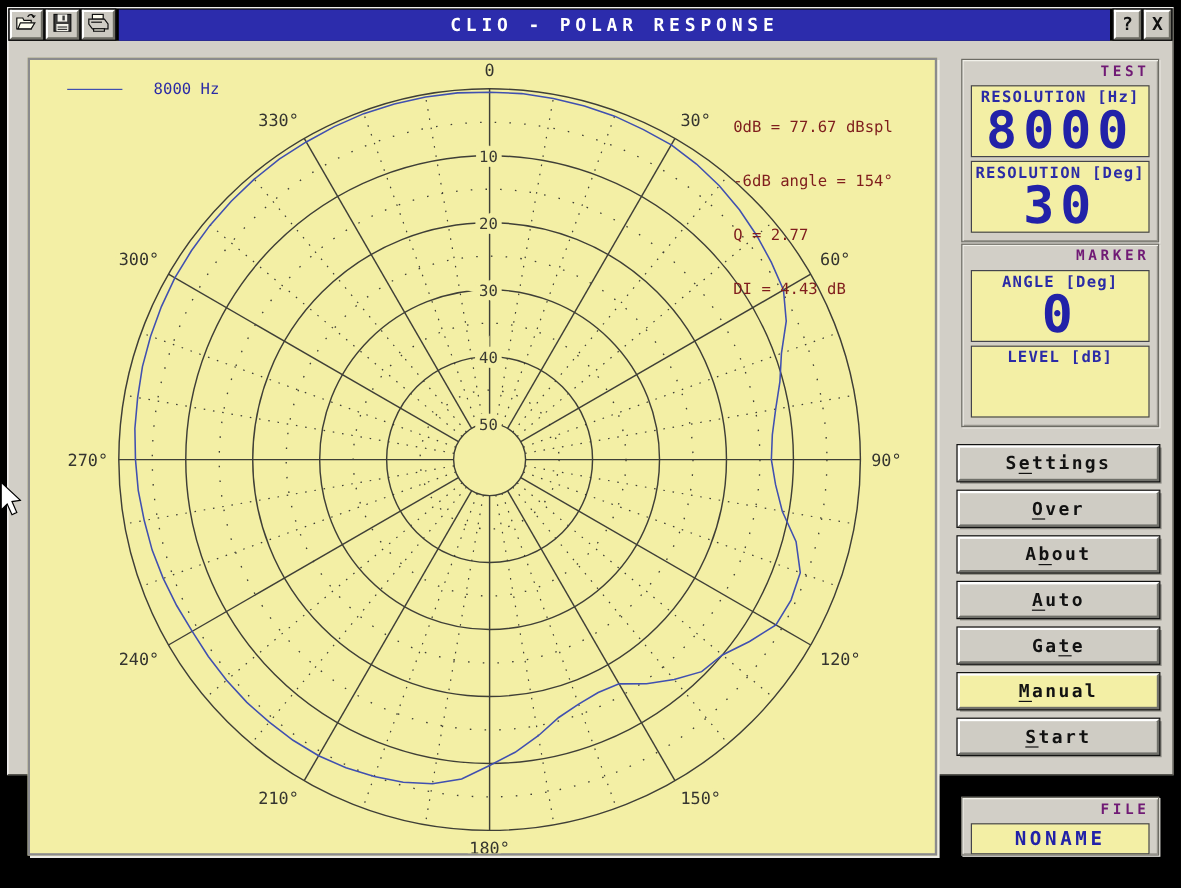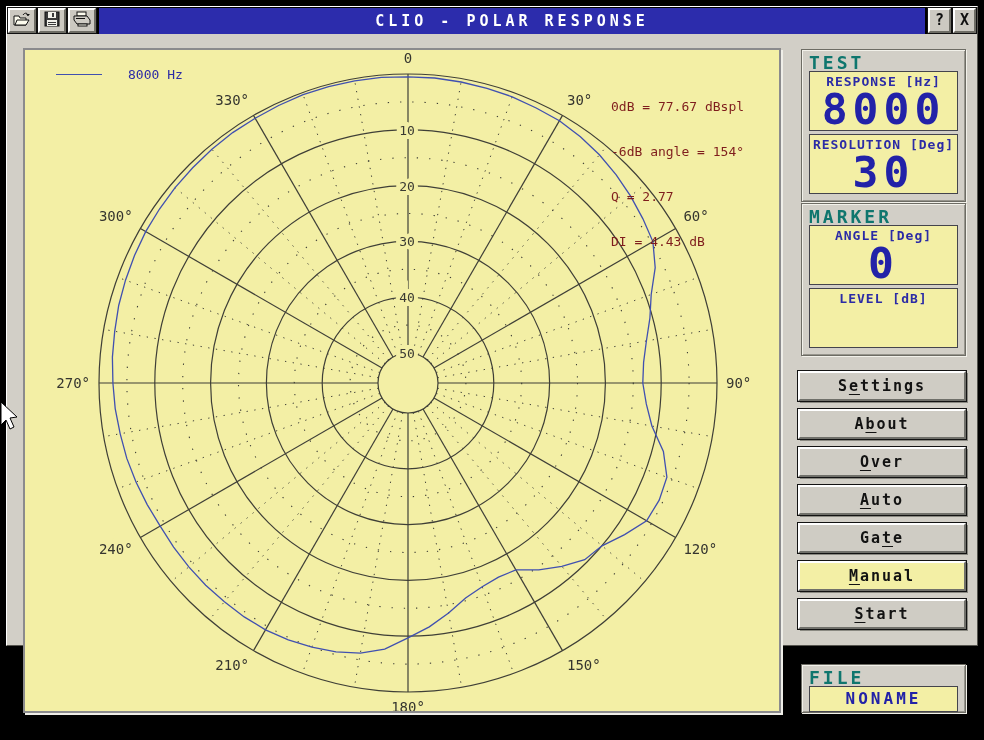--- a/index.html
+++ b/index.html
@@ -22,21 +22,21 @@
   
   .plot-panel{position:absolute;left:16px;top:41px;width:758px;height:665px;
               background:#f3efa5;border:2px solid #8b8b8d;box-shadow:2px 2px 0 #efeee8;}
   .legend{position:absolute;left:31px;top:17px;display:flex;align-items:center;color:#2b2ba6;font-size:13px;}
   .legend-line{display:inline-block;width:46px;height:0;border-top:1px solid #4050b0;margin-right:26px;}
   .stats{position:absolute;left:586px;top:19px;color:#7f1d1d;font-size:13px;line-height:15px;white-space:pre;}
   
   .group{position:absolute;left:794px;width:165px;background:#d2cfc7;
          border:1px solid #6d6c64;box-shadow:inset 1px 1px 0 #f2f1ea,inset -1px -1px 0 #97958d,1px 1px 0 #f2f1ea;
          padding:2px 7px 7px 7px;}
-  .group-header{text-align:left;font-weight:bold;font-size:18px;letter-spacing:3px;color:#0f766e;height:16px;}
+  .group-header{text-align:right;font-weight:bold;font-size:12px;letter-spacing:3px;color:#701a75;height:16px;}
   .valbox{border:1px solid #44444c;background:#f3efa5;text-align:center;margin-top:3px;
           height:60px;padding-top:2px;}
   .valbox .lbl{color:#2b2ba6;font-weight:bold;font-size:13px;letter-spacing:1px;display:block;}
   .valbox .val{color:#2222a8;font-weight:bold;font-size:43px;line-height:40px;letter-spacing:5px;display:block;}
   .filebox{height:26px;padding-top:1px;}
   .filebox .val{font-size:16px;line-height:22px;letter-spacing:3px;}
   .btn-stack{position:absolute;left:791px;top:364px;width:168px;}
   .side-btn{display:block;width:168px;height:30px;margin-bottom:8px;background:#cfccc4;
             border:2px solid;border-color:#fff #70706a #70706a #fff;outline:1px solid #121212;
             box-shadow:2px 2px 0 #8a8981;font-weight:bold;font-size:15px;letter-spacing:2px;color:#121212;
@@ -167,21 +167,21 @@
         <div>0dB = 77.67 dBspl</div>
         <div>-6dB angle = 154°</div>
         <div>Q = 2.77</div>
         <div>DI = 4.43 dB</div>
       </div>
     </div>
 
     <div class="group" style="top:42px;">
       <div class="group-header">TEST</div>
       <div class="valbox">
-        <span class="lbl">RESPONSE [Hz]</span>
+        <span class="lbl">RESOLUTION [Hz]</span>
         <span class="val">8000</span>
       </div>
       <div class="valbox">
         <span class="lbl">RESOLUTION [Deg]</span>
         <span class="val">30</span>
       </div>
     </div>
 
     <div class="group" style="top:196px;">
       <div class="group-header">MARKER</div>
@@ -189,22 +189,22 @@
         <span class="lbl">ANGLE [Deg]</span>
         <span class="val">0</span>
       </div>
       <div class="valbox">
         <span class="lbl">LEVEL [dB]</span>
       </div>
     </div>
 
     <div class="btn-stack">
         <button class="side-btn"><span>S</span><span class="u">e</span><span>ttings</span></button>
+        <button class="side-btn"><span></span><span class="u">O</span><span>ver</span></button>
         <button class="side-btn"><span>A</span><span class="u">b</span><span>out</span></button>
-        <button class="side-btn"><span></span><span class="u">O</span><span>ver</span></button>
         <button class="side-btn"><span></span><span class="u">A</span><span>uto</span></button>
         <button class="side-btn"><span>Ga</span><span class="u">t</span><span>e</span></button>
         <button class="side-btn active"><span></span><span class="u">M</span><span>anual</span></button>
         <button class="side-btn"><span></span><span class="u">S</span><span>tart</span></button>
       </div>
 
     <div class="group" style="top:657px;padding-bottom:0;">
       <div class="group-header">FILE</div>
       <div class="valbox filebox">
         <span class="val">NONAME</span>

